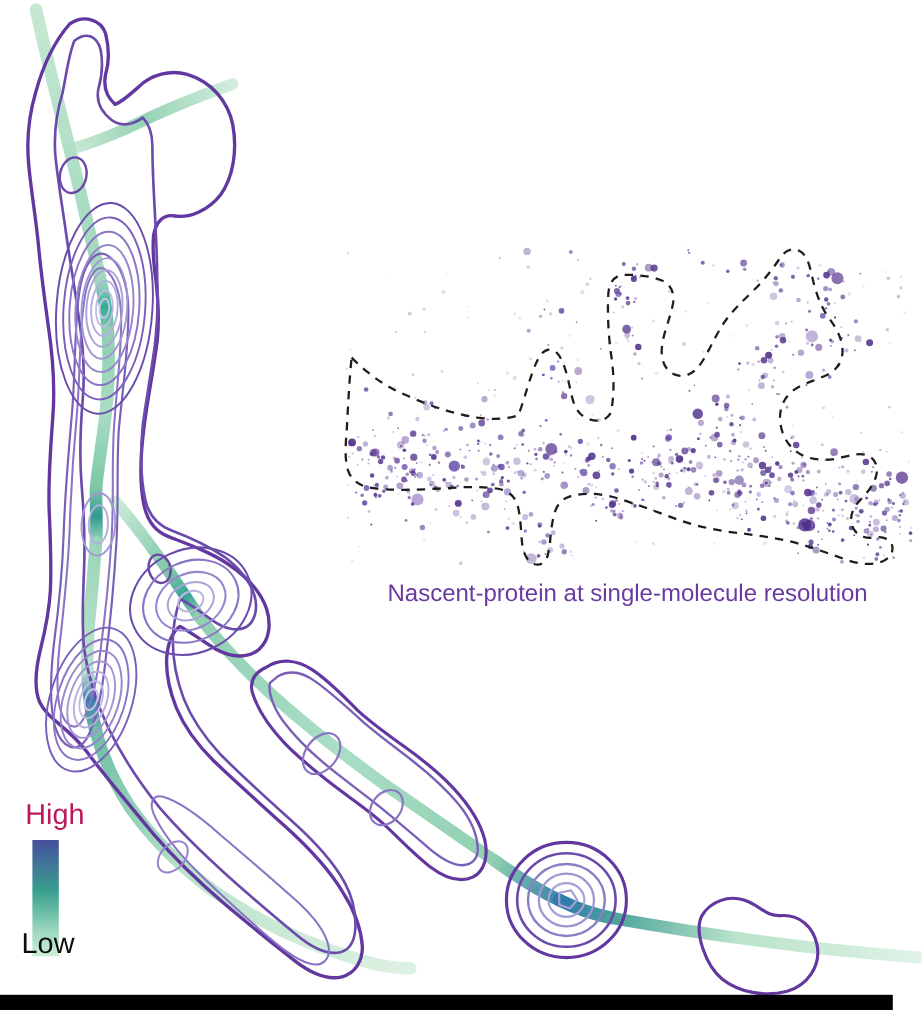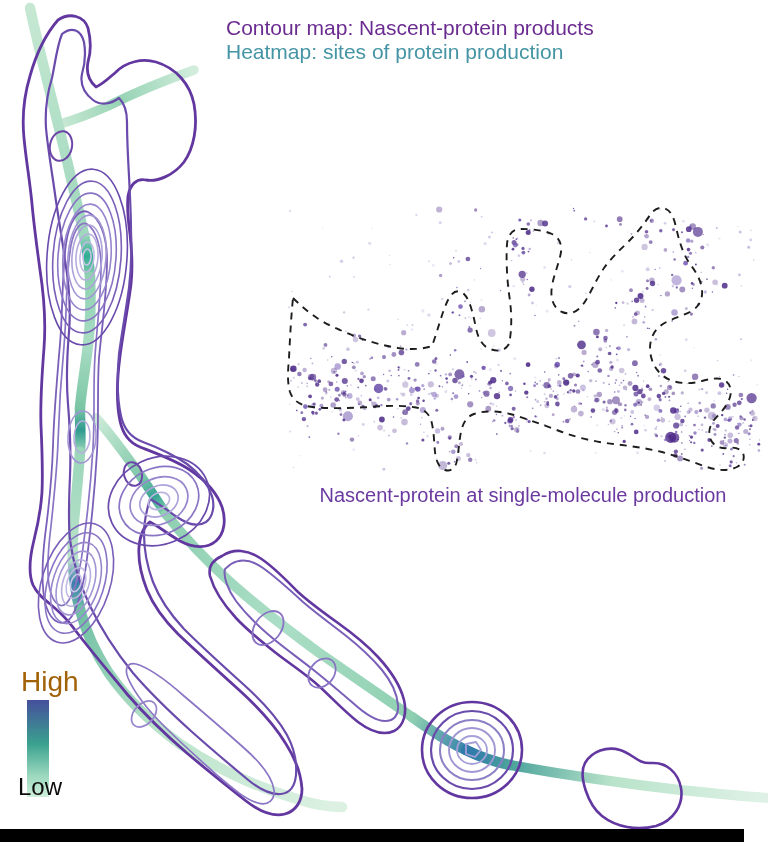--- a/index.html
+++ b/index.html
@@ -5,21 +5,21 @@
   html,body{margin:0;padding:0;background:#ffffff;}
   .stage{
     position:relative;width:768px;height:842px;background:#ffffff;overflow:hidden;
     font-family:"Liberation Sans", sans-serif;
   }
   .stage svg{position:absolute;left:0;top:0;}
   .lbl{position:absolute;white-space:nowrap;}
   .title1{left:226px;top:16px;font-size:21px;font-weight:400;}
   .title2{left:226px;top:40px;font-size:21px;font-weight:400;}
   .caption{left:523px;top:484px;font-size:20px;transform:translateX(-50%);}
-  .hi{left:21px;top:666px;font-size:28px;color:#a16207;}
+  .hi{left:21px;top:666px;font-size:24px;color:#be185d;}
   .lo{left:18px;top:773px;font-size:24px;color:#0d0d0d;}
   .colorbar{position:absolute;left:27px;top:700px;width:22px;height:97px;}
   .blackbar{position:absolute;left:0;top:829px;width:744px;height:13px;background:#000;}
 </style>
 </head>
 <body>
 
 <div class="stage">
 
 <svg width="768" height="842" viewBox="0 0 768 842">
@@ -1099,21 +1099,19 @@
          C 734,447 740,448 743,453 C 745,458 743,464 737,467 C 727,472 715,470 704,466
          C 690,461 676,456 662,452 C 646,448 630,446 614,444 C 596,442 578,438 562,432
          C 546,426 530,420 514,415 C 500,411 486,410 474,414 C 468,416 464,421 462,428
          C 459,438 459,450 457,460 C 456,468 451,472 445,470 C 439,468 436,461 435,452
          C 434,442 434,430 431,420 C 428,412 422,408 413,407 C 399,405 384,406 369,407
          C 350,408 331,409 313,407 C 301,406 293,401 290,392 C 287,382 288,370 289,358
          C 290,338 291,318 293,298 Z"></path>
   </g>
 </svg>
 
-<div class="lbl title1" style="color: rgb(107, 44, 145);">Contour map: Nascent-protein products</div>
-<div class="lbl title2" style="color: rgb(70, 149, 165);">Heatmap: sites of protein production</div>
-<div class="lbl caption" style="color: rgb(107, 58, 160);">Nascent-protein at single-molecule production</div>
+<div class="lbl caption" style="color: rgb(107, 58, 160);">Nascent-protein at single-molecule resolution</div>
 <div class="lbl hi">High</div>
 <div class="colorbar" id="colorbar" style="background: linear-gradient(rgb(69, 79, 156) 0%, rgb(58, 161, 143) 45%, rgb(155, 216, 190) 78%, rgb(207, 238, 218) 100%);"></div>
 <div class="lbl lo">Low</div>
 <div class="blackbar"></div>
 
 </div>
 
 </body></html>

